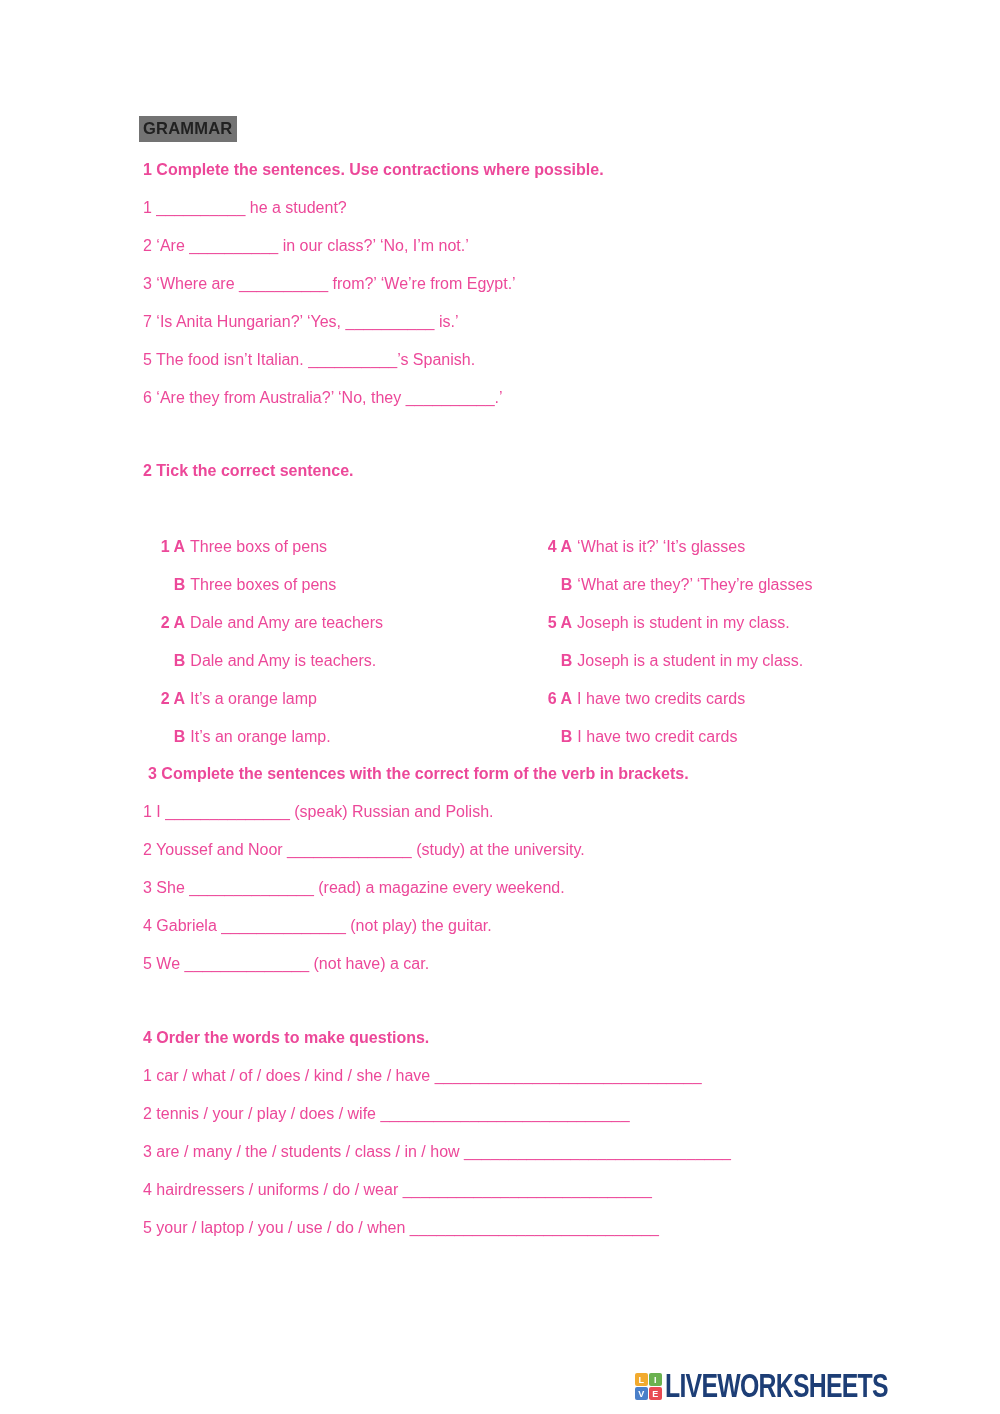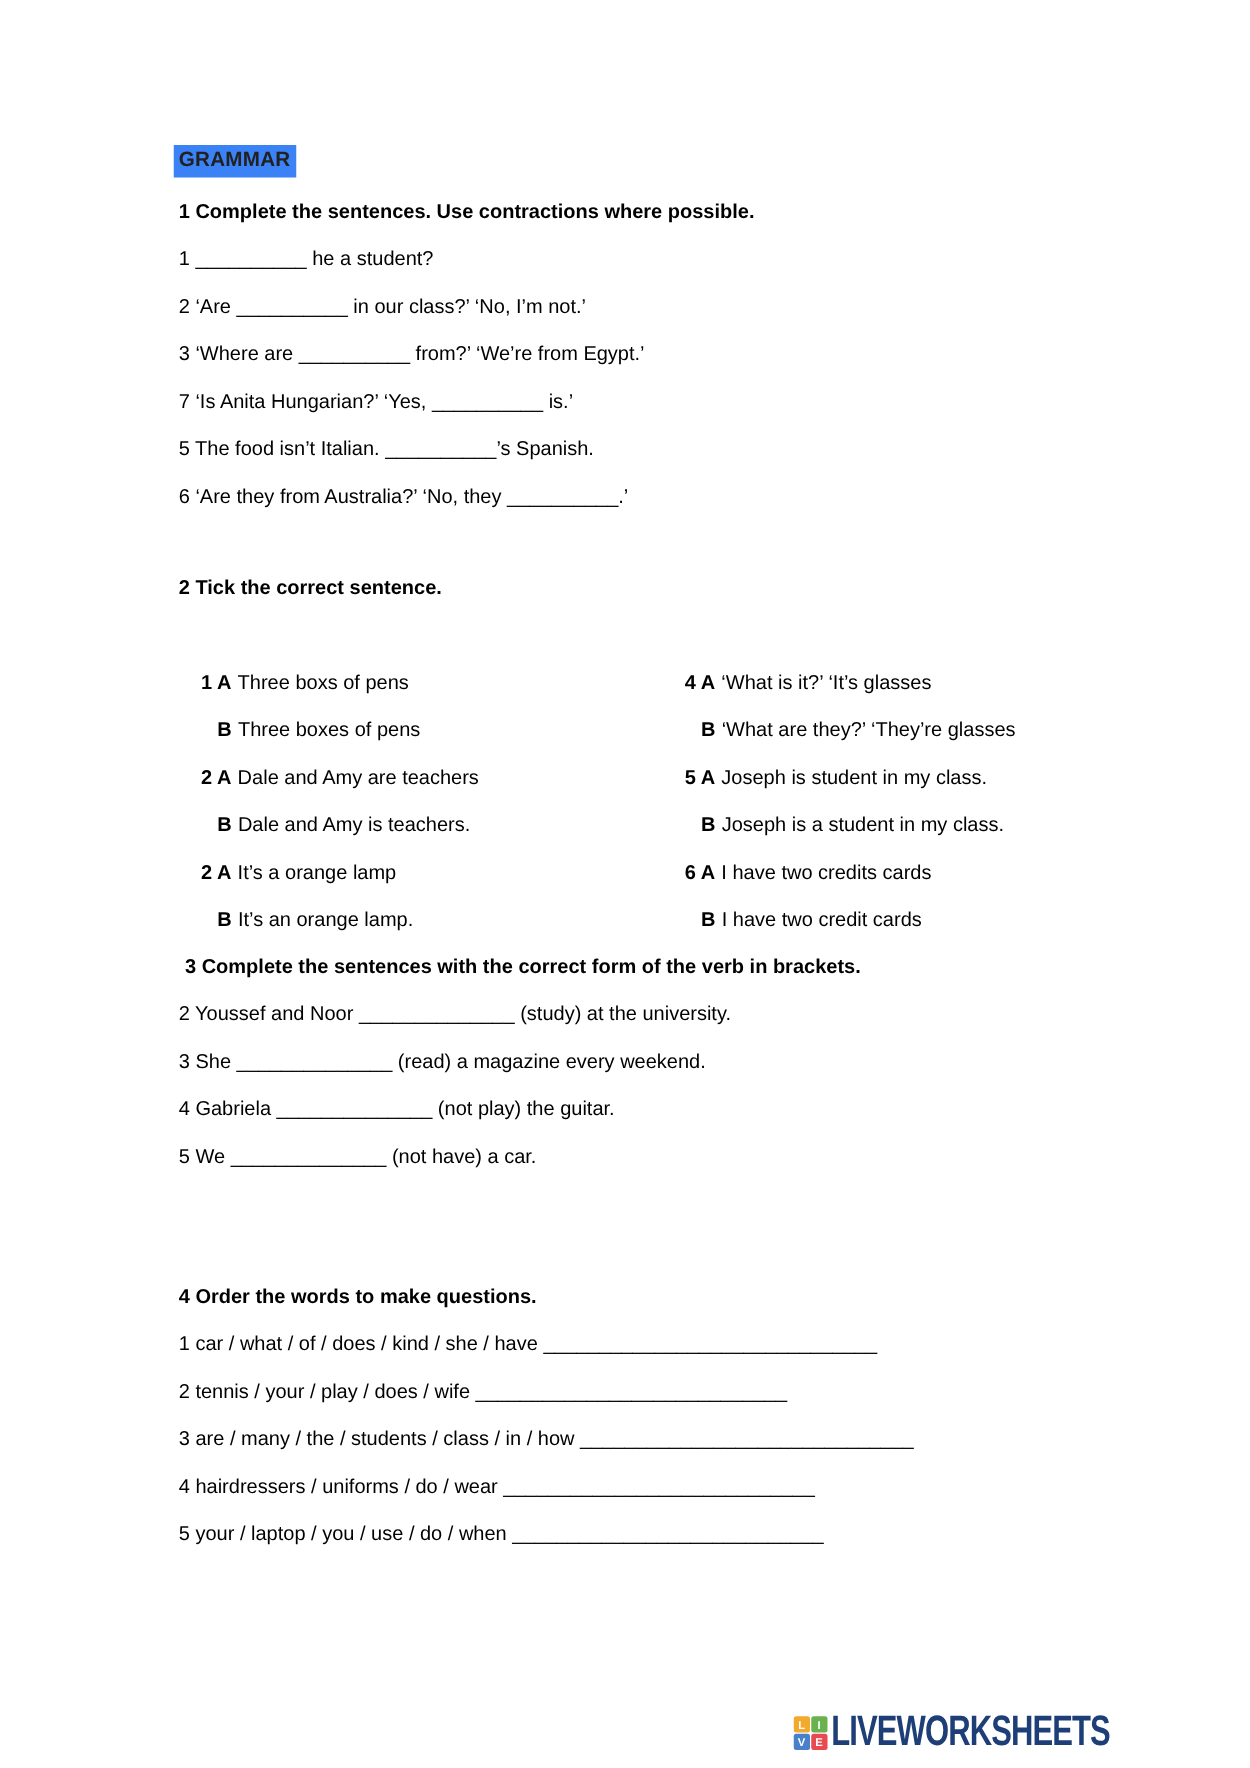--- a/index.html
+++ b/index.html
@@ -11,27 +11,27 @@
     font-family: "Liberation Sans", "DejaVu Sans", sans-serif;
     color: #212121;
     overflow: hidden;
   }
   .abs { position: absolute; }
   .line {
     height: 38px;
     line-height: 38px;
     font-size: 16px;
     white-space: pre;
-    color: #000000;
+    color: #ec4899;
   }
   .heading { font-weight: 700; }
   .indent-sm { padding-left: 5px; text-align: right; }
   .hl {
     display: inline-block;
-    background: #3b82f6;
+    background: #737373;
     font-weight: 700;
     font-size: 16.5px;
     padding: 3px 5px 4px 4px;
     letter-spacing: 0.2px;
   }
   
   .opt .lbl { font-weight: 700; margin-right: 5px; }
   .opt.indent { padding-left: 13px; }
   
   .footer {
@@ -125,20 +125,21 @@
   <div class="line opt">
     <span class="lbl">6 A</span><span>I have two credits cards</span>
   </div>
   <div class="line opt indent">
     <span class="lbl">B</span><span>I have two credit cards</span>
   </div>
 </div>
 
 <div class="abs" style="left:143px; top:755px;">
   <div class="line heading indent-sm">3 Complete the sentences with the correct form of the verb in brackets.</div>
+  <div class="line">1 I ______________ (speak) Russian and Polish.</div>
   <div class="line">2 Youssef and Noor ______________ (study) at the university.</div>
   <div class="line">3 She ______________ (read) a magazine every weekend.</div>
   <div class="line">4 Gabriela ______________ (not play) the guitar.</div>
   <div class="line">5 We ______________ (not have) a car.</div>
 </div>
 
 <div class="abs" style="left:143px; top:1019px;">
   <div class="line heading">4 Order the words to make questions.</div>
   <div class="line">1 car / what / of / does / kind / she / have ______________________________</div>
   <div class="line">2 tennis / your / play / does / wife ____________________________</div>

